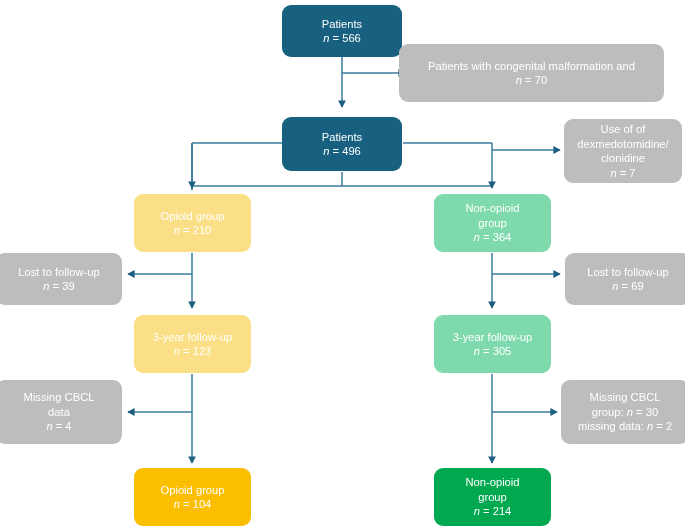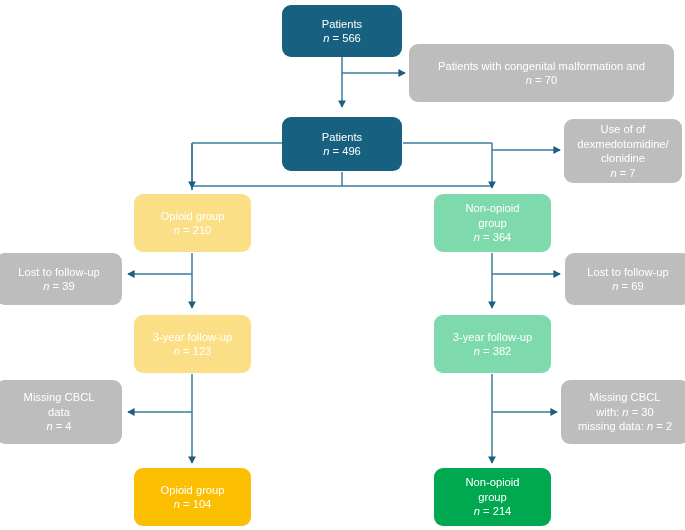--- a/index.html
+++ b/index.html
@@ -114,21 +114,21 @@
       <path d="M492,374 L492,463" marker-end="url(#arrowDown)"></path>
       <path d="M492,412 L557,412" marker-end="url(#arrowRight)"></path>
     </g>
   </svg>
 
   <div class="node n-blue" style="left:282px; top:5px; width:120px; height:52px;">
     <span class="ln">Patients</span>
     <span class="ln"><i>n</i><span> = 566</span></span>
   </div>
 
-  <div class="node n-grey" style="left:409px; top:44px; width:265px; height:58px;">
+  <div class="node n-grey" style="left:399px; top:44px; width:265px; height:58px;">
     <span class="ln">Patients with congenital malformation and</span>
     <span class="ln"><i>n</i><span> = 70</span></span>
   </div>
 
   <div class="node n-blue" style="left:282px; top:117px; width:120px; height:54px;">
     <span class="ln">Patients</span>
     <span class="ln"><i>n</i><span> = 496</span></span>
   </div>
 
   <div class="node n-grey" style="left:564px; top:119px; width:118px; height:64px;">
@@ -159,32 +159,32 @@
     <span class="ln"><i>n</i><span> = 69</span></span>
   </div>
 
   <div class="node n-yellow" style="left:134px; top:315px; width:117px; height:58px;">
     <span class="ln">3-year follow-up</span>
     <span class="ln"><i>n</i><span> = 123</span></span>
   </div>
 
   <div class="node n-green" style="left:434px; top:315px; width:117px; height:58px;">
     <span class="ln">3-year follow-up</span>
-    <span class="ln"><i>n</i><span> = 382</span></span>
+    <span class="ln"><i>n</i><span> = 305</span></span>
   </div>
 
   <div class="node n-grey" style="left:-4px; top:380px; width:126px; height:64px;">
     <span class="ln">Missing CBCL</span>
     <span class="ln">data</span>
     <span class="ln"><i>n</i><span> = 4</span></span>
   </div>
 
   <div class="node n-grey" style="left:561px; top:380px; width:128px; height:64px;">
     <span class="ln">Missing CBCL</span>
-    <span class="ln"><span>with: </span><i>n</i><span> = 30</span></span>
+    <span class="ln"><span>group: </span><i>n</i><span> = 30</span></span>
     <span class="ln"><span>missing data: </span><i>n</i><span> = 2</span></span>
   </div>
 
   <div class="node n-amber" style="left:134px; top:468px; width:117px; height:58px;">
     <span class="ln">Opioid group</span>
     <span class="ln"><i>n</i><span> = 104</span></span>
   </div>
 
   <div class="node n-emerald" style="left:434px; top:468px; width:117px; height:58px;">
     <span class="ln">Non-opioid</span>

